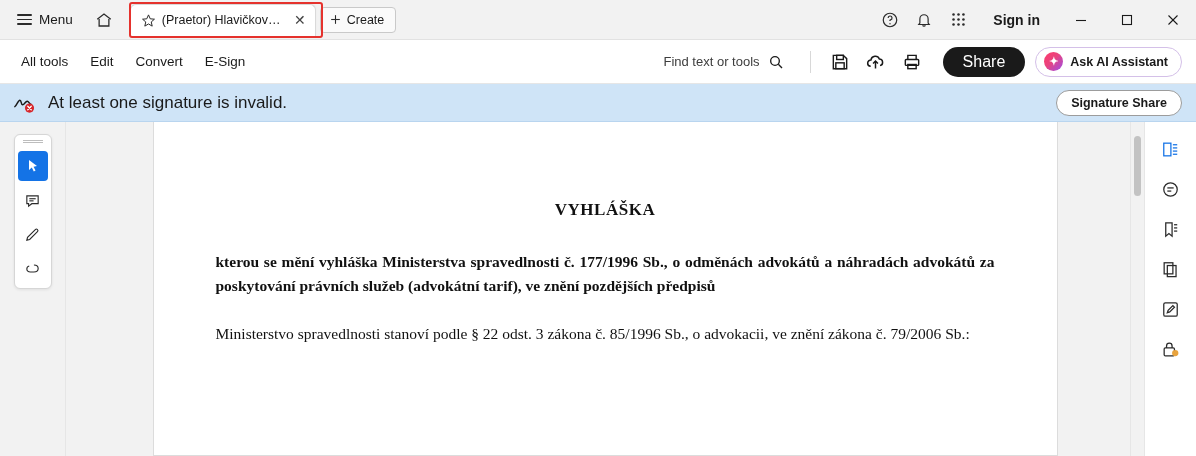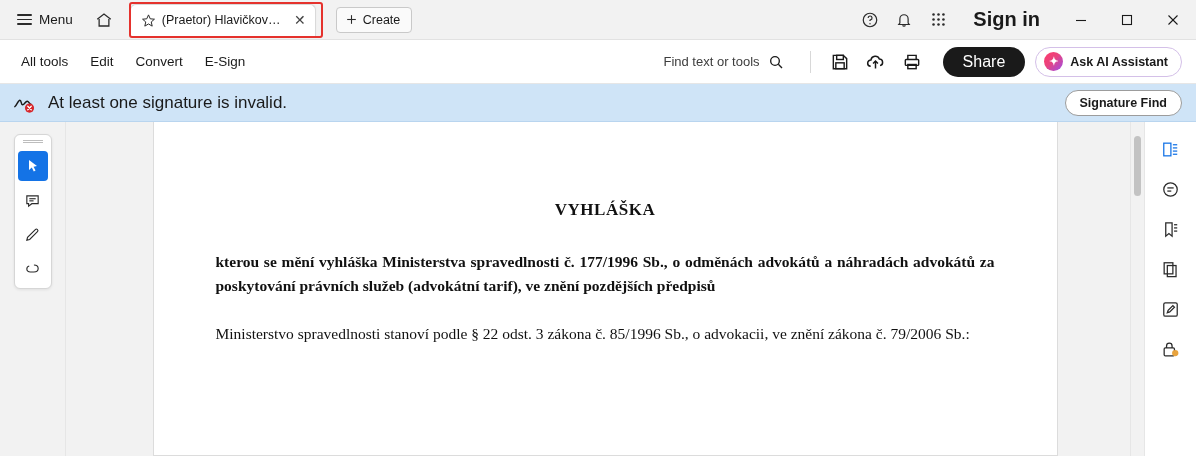--- a/index.html
+++ b/index.html
@@ -81,21 +81,21 @@
     left: 129px; top: 2px;
     width: 194px; height: 36px;
     border: 2px solid #e5322d;
     border-radius: 3px;
     pointer-events: none;
   }
 
   .create-btn {
     display: flex; align-items: center; gap: 5px;
     height: 26px;
-    margin-left: 20px;
+    margin-left: 4px;
     padding: 0 11px 0 8px;
     border: 1px solid #c9c9c9;
     border-radius: 4px;
     background: #fafafa;
     font-size: 12.5px;
     color: #1a1a1a;
   }
 
   .titlebar-right {
     margin-left: auto;
@@ -103,21 +103,21 @@
     align-items: center;
     height: 100%;
   }
   .tb-icon {
     width: 34px; height: 34px;
     display: flex; align-items: center; justify-content: center;
     border-radius: 4px;
     position: relative;
   }
   .signin {
-    font-size: 20px;
+    font-size: 14px;
     font-weight: bold;
     color: #1a1a1a;
     padding: 0 12px;
     margin: 0 6px;
   }
   .winbtn {
     width: 46px; height: 40px;
     display: flex; align-items: center; justify-content: center;
     font-size: 13px;
     color: #1a1a1a;
@@ -483,21 +483,21 @@
 
   <div class="notifybar">
     <span>
       <svg width="24" height="22" viewBox="0 0 26 24" fill="none">
         <path d="M3 16c2-1 3.5-7 5.5-7s1 5 3 5 3-4 5-4 2 3.5 4.5 3.5" stroke="#1a1a1a" stroke-width="1.6" stroke-linecap="round"></path>
         <circle cx="19" cy="17.5" r="5" fill="#d7262b"></circle>
         <path d="M17.1 15.6l3.8 3.8M20.9 15.6l-3.8 3.8" stroke="#ffffff" stroke-width="1.4" stroke-linecap="round"></path>
       </svg>
     </span>
     <span class="notify-text">At least one signature is invalid.</span>
-    <div class="sig-panel-btn">Signature Find</div>
+    <div class="sig-panel-btn">Signature Share</div>
   </div>
 
   <div class="body-area">
 
     <div class="left-rail">
       <div class="rail-card">
         <div class="rail-handle"></div>
         <div class="rail-btn active">
           <svg width="16" height="16" viewBox="0 0 24 24" fill="#ffffff">
             <path d="M6 3l12 9-5.2 1.1 3 5.6-2.6 1.4-3-5.7L6 18z"></path>

